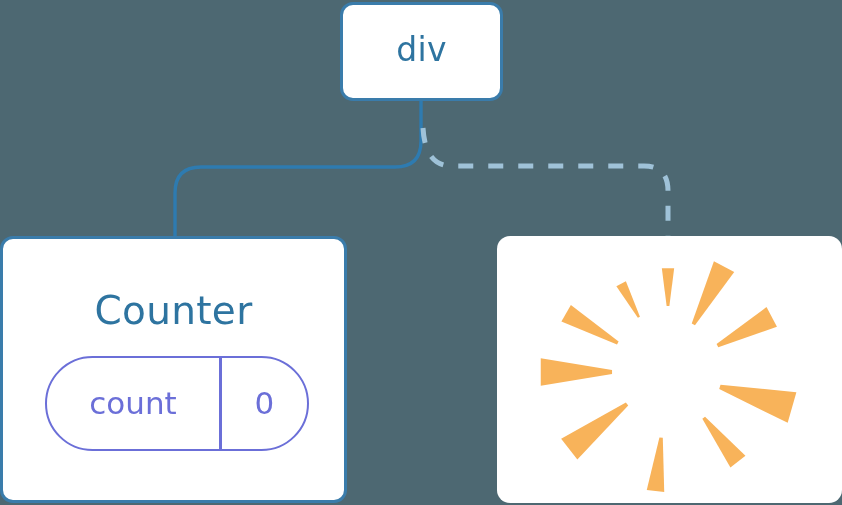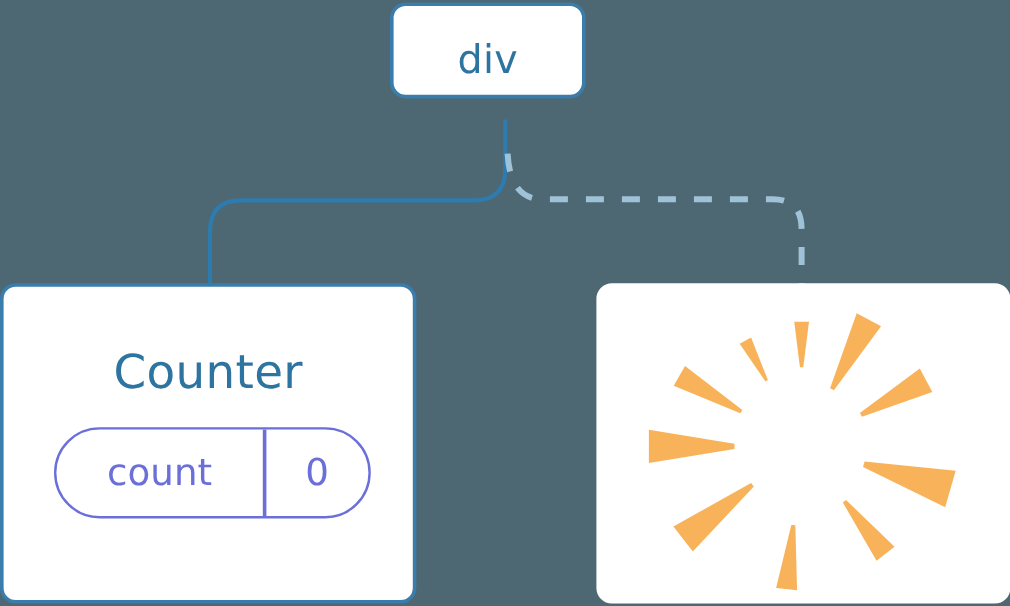--- a/index.html
+++ b/index.html
@@ -64,21 +64,21 @@
   #node-counter .node-title {
     font-size: 39px;
     margin-top: 52px;
   }
   
   .state-pill {
     position: absolute;
     left: 42px;
     top: 117px;
     width: 264px;
-    height: 76px;
+    height: 95px;
     border: 2.5px solid #6b6fd8;
     border-radius: 48px;
     box-sizing: border-box;
     display: flex;
     align-items: stretch;
   }
   .pill-key,
   .pill-val {
     display: flex;
     align-items: center;
@@ -119,21 +119,21 @@
 
 <div id="stage" style="background: rgb(77, 104, 114);">
 
   <svg id="edges" viewBox="0 0 842 505" xmlns="http://www.w3.org/2000/svg">
 
     <path d="M 421 101 L 421 141 Q 421 167 395 167 L 201 167 Q 175 167 175 193 L 175 237" fill="none" stroke="#2e7bb0" stroke-width="3.4" stroke-linecap="round"></path>
 
     <path d="M 423 128 Q 425 166 452 166 L 644 166 Q 668 166 668 191 L 668 237" fill="none" stroke="#9fc2d8" stroke-width="5" stroke-linecap="butt" stroke-dasharray="15 15"></path>
   </svg>
 
-  <div class="node bordered" id="node-div" style="left: 325px; top: 2px; width: 163px; height: 80px;">
+  <div class="node bordered" id="node-div" style="left: 340px; top: 2px; width: 163px; height: 99px;">
     <div class="node-title">div</div>
   </div>
 
   <div class="node bordered" id="node-counter" style="left: 0px; top: 236px; width: 347px; height: 267px;">
     <div class="node-title">Counter</div>
     <div class="state-pill">
       <div class="pill-key">count</div>
       <div class="pill-divider"></div>
       <div class="pill-val">0</div>
     </div>

